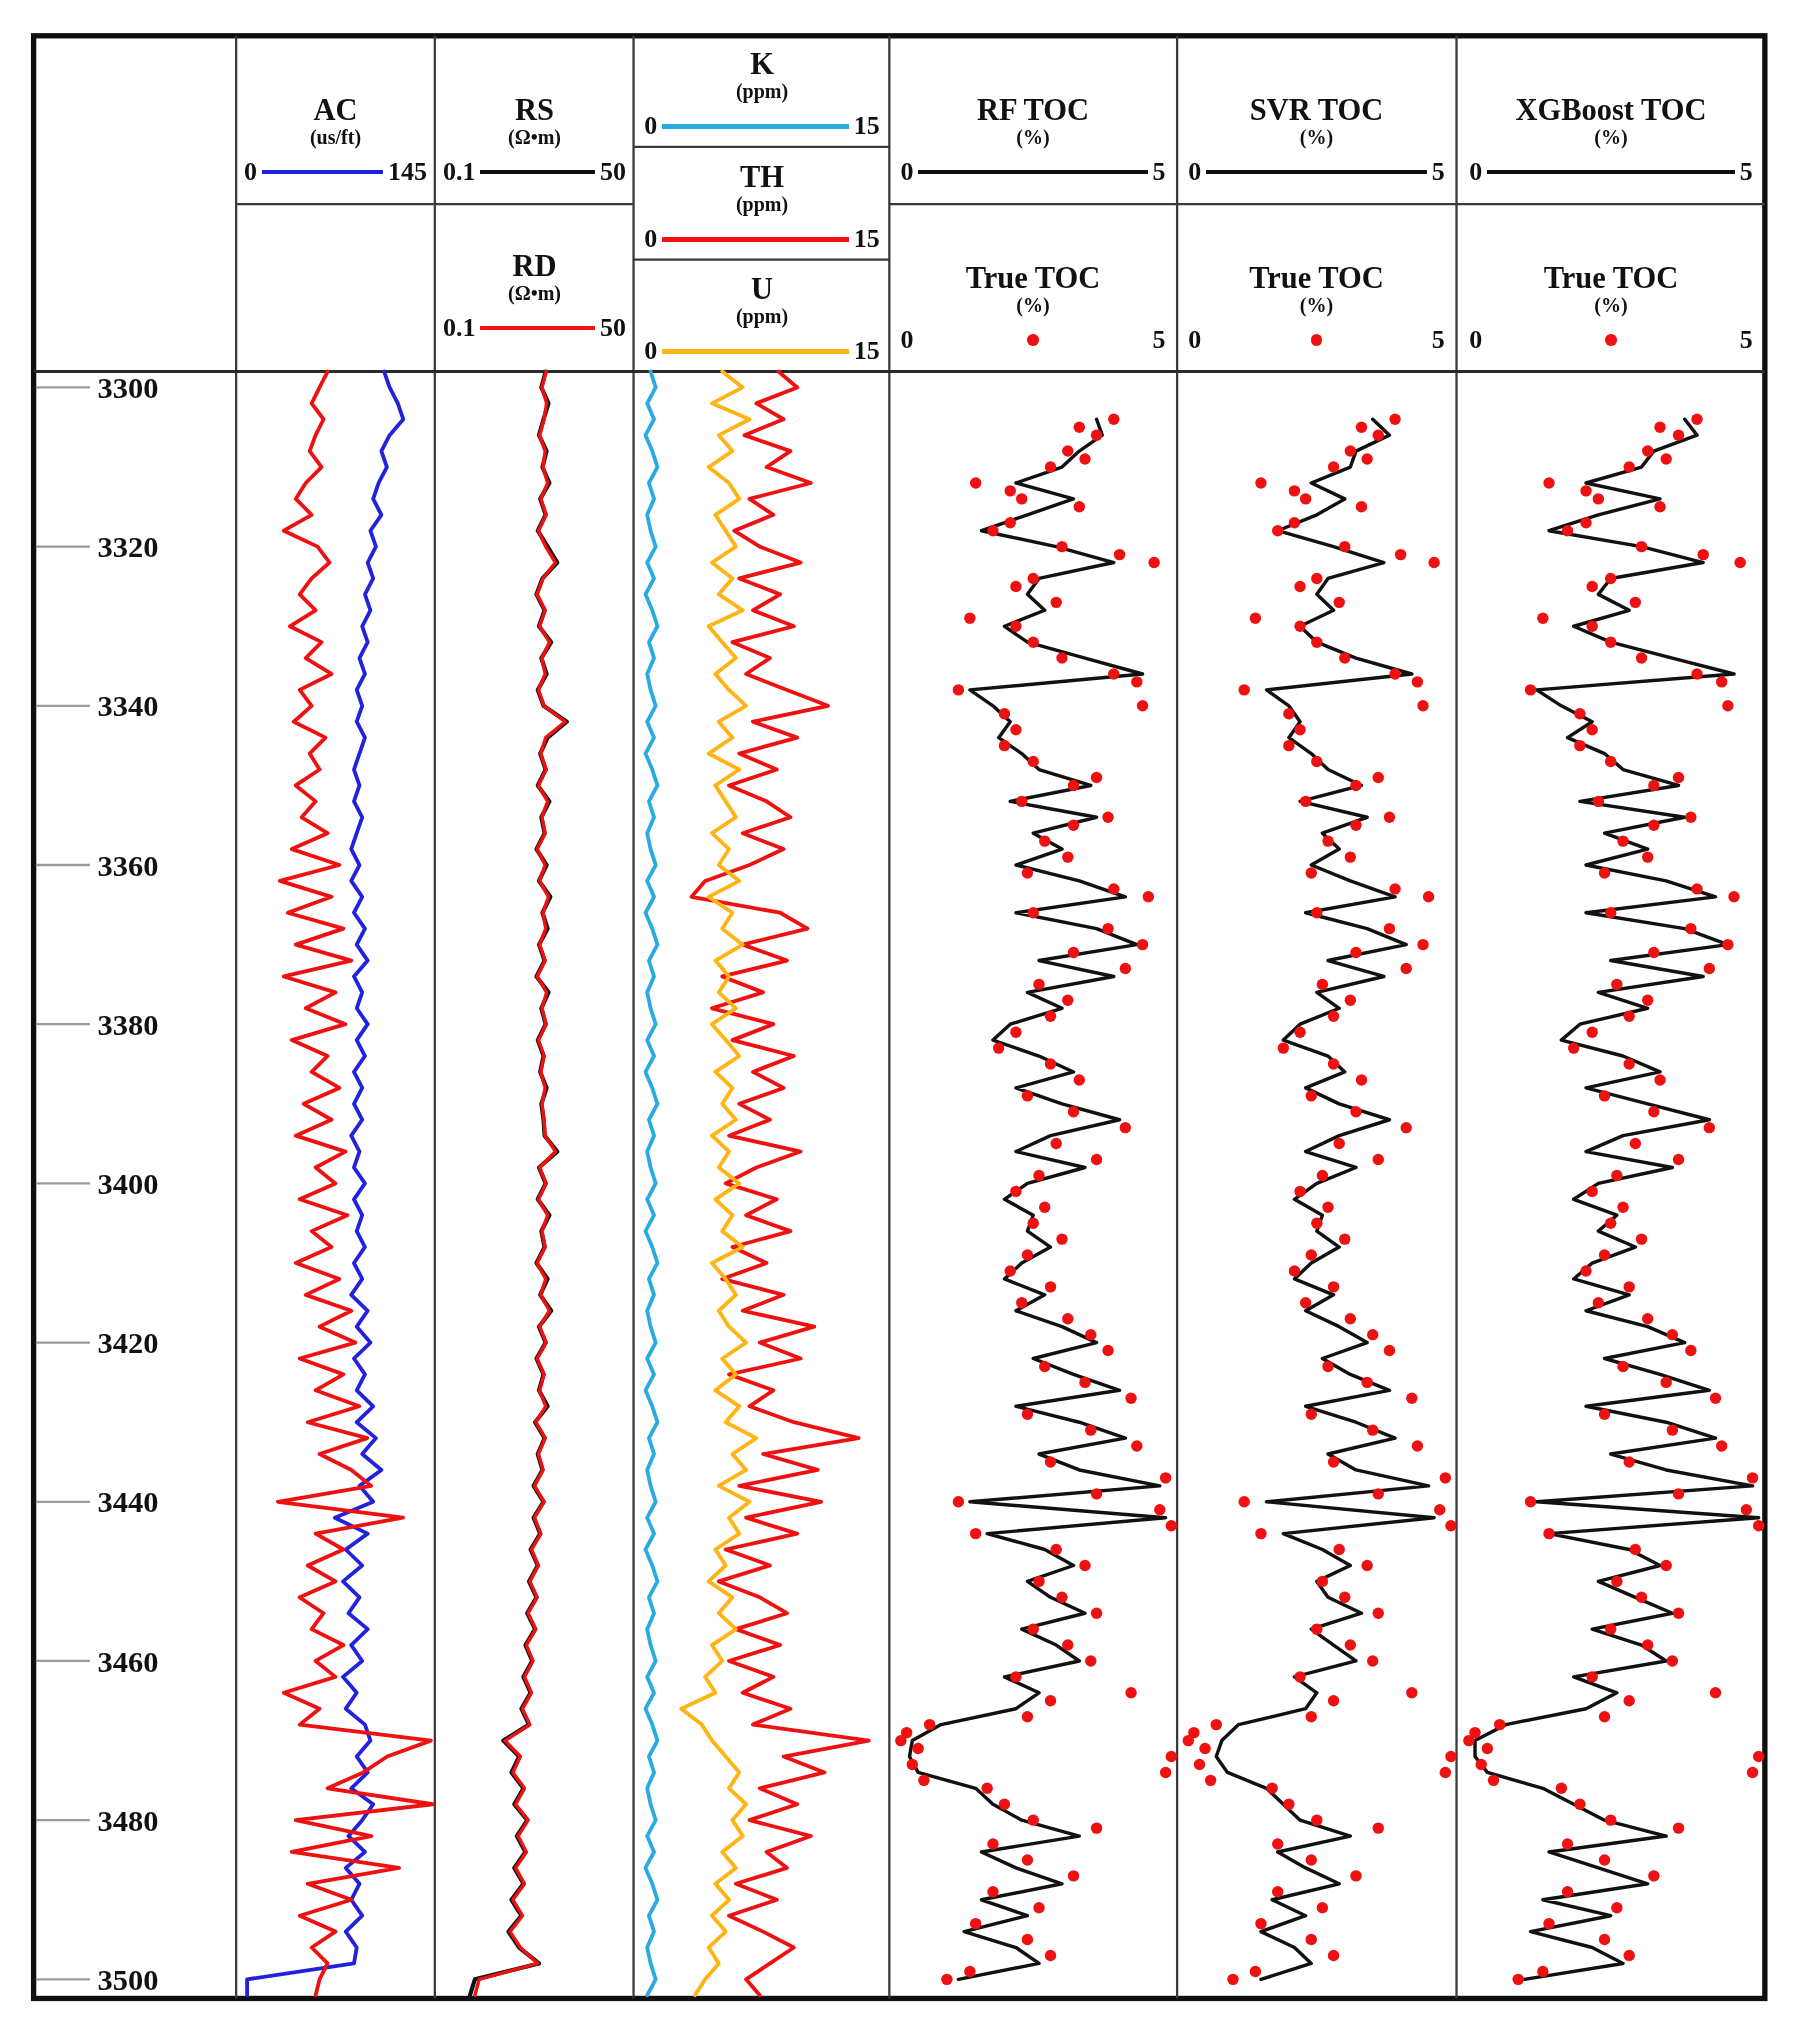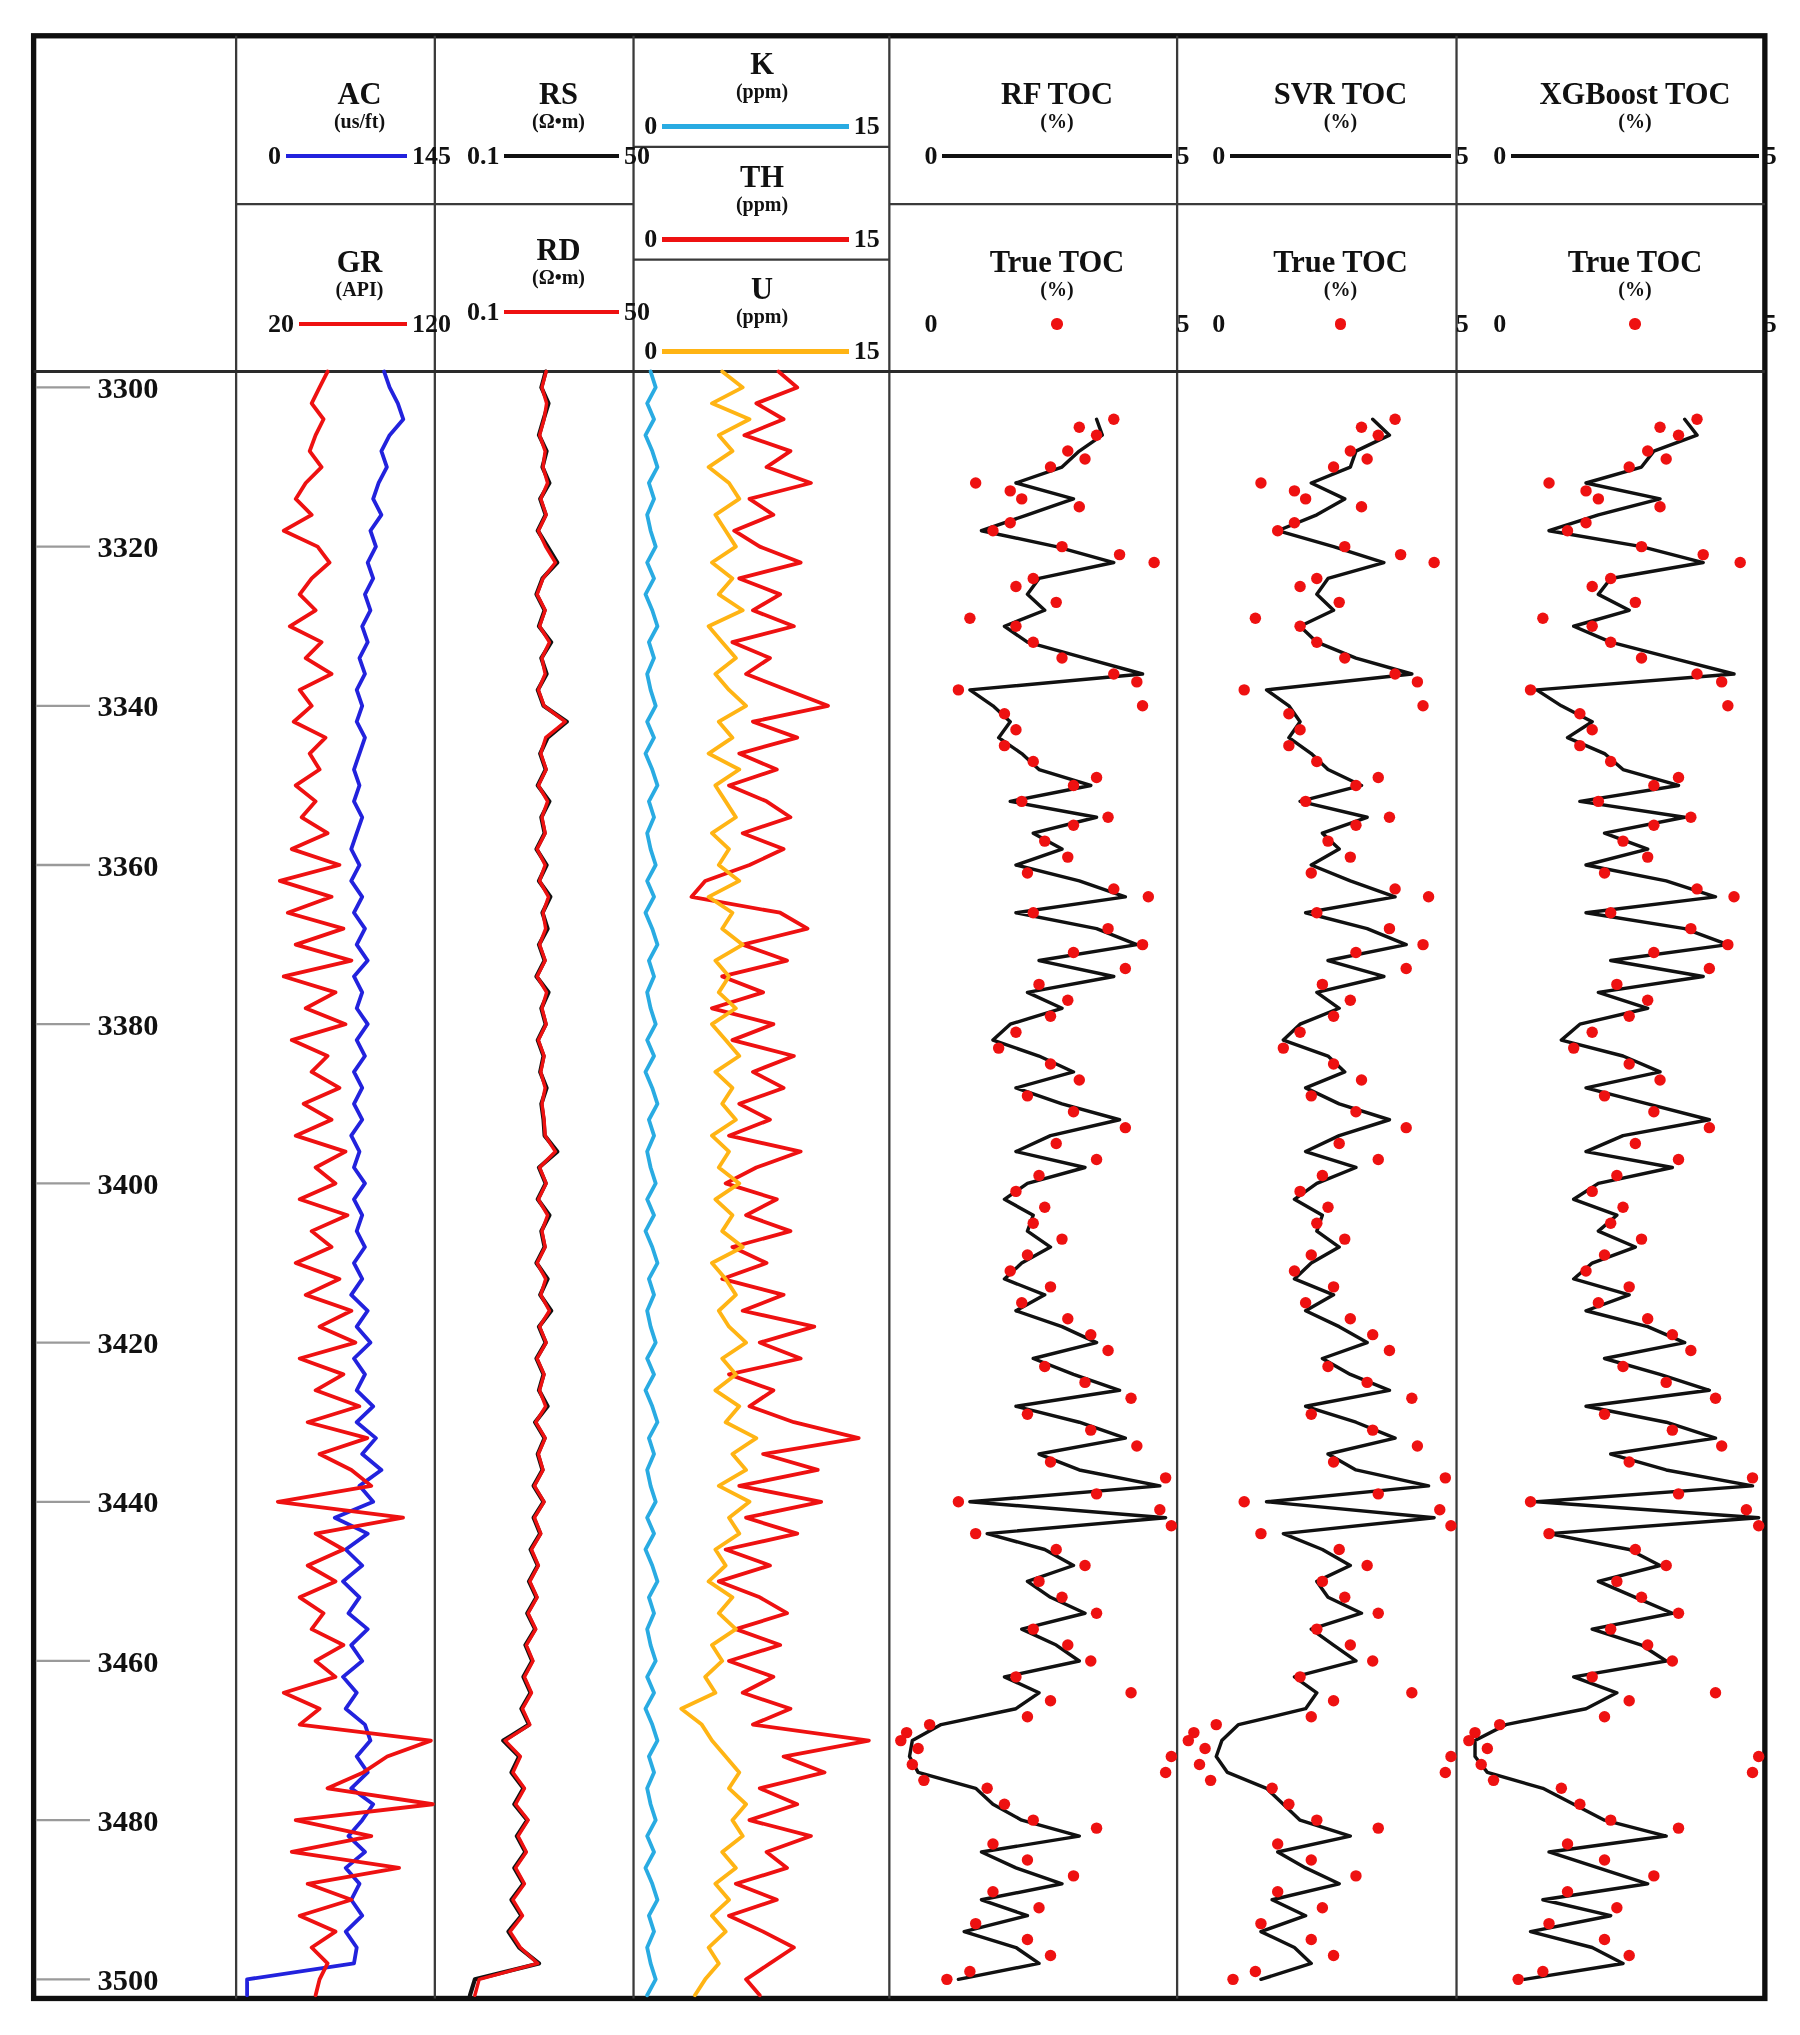--- a/index.html
+++ b/index.html
@@ -8,21 +8,21 @@
   #plot{position:absolute;left:0;top:0;}
   .cell{position:absolute;display:flex;flex-direction:column;align-items:center;
         justify-content:flex-end;box-sizing:border-box;}
   .cell .title{font-weight:bold;font-size:30.5px;line-height:1.08;text-align:center;white-space:pre;}
   .cell .unit{font-weight:bold;font-size:20px;line-height:1.08;text-align:center;}
   .scale-row{display:flex;align-items:center;width:92%;margin-top:10.7px;}
   .scale-row .min,.scale-row .max{font-weight:bold;font-size:26px;line-height:1;}
   .scale-row .line{flex:1;height:4.6px;margin:0 4.6px;background:#111;}
   .scale-row .dotmid{flex:1;display:flex;justify-content:center;align-items:center;}
   .dot{width:11.4px;height:11.4px;border-radius:50%;background:#e11;}
-  .pad-tall{padding-bottom:35px;margin-left:24px;}
+  .pad-tall{padding-bottom:19px;}
   .pad-short{padding-bottom:7.6px;}
   .depth-cell{justify-content:center;}
 </style>
 </head>
 <body>
 
 <div id="figure">
   <svg id="plot" width="1800" height="2035" viewBox="0 0 2364 2673">
       <rect x="44" y="47" width="2274" height="2578" fill="none" stroke="#0f0f0f" stroke-width="7"></rect>
       <line x1="310" y1="47" x2="310" y2="2625" stroke="#3a3a3a" stroke-width="3"></line>
@@ -422,29 +422,20 @@
   <div class="cell pad-tall" style="left:236px;top:36px;width:199px;height:168px;">
     <div class="title">AC</div>
     <div class="unit">(us/ft)</div>
     <div class="scale-row">
       <span class="min">0</span>
       <span class="line" style="background-color: rgb(34, 34, 221);"></span>
       <span class="max">145</span>
     </div>
   </div>
 
-  <div class="cell pad-tall" style="left:236px;top:204px;width:199px;height:168px;">
-    <div class="title">GR</div>
-    <div class="unit">(API)</div>
-    <div class="scale-row">
-      <span class="min">20</span>
-      <span class="line" style="background-color: rgb(238, 17, 17);"></span>
-      <span class="max">120</span>
-    </div>
-  </div>
 
   <div class="cell pad-tall" style="left:435px;top:36px;width:199px;height:168px;">
     <div class="title">RS</div>
     <div class="unit">(Ω•m)</div>
     <div class="scale-row">
       <span class="min">0.1</span>
       <span class="line" style="background-color: rgb(17, 17, 17);"></span>
       <span class="max">50</span>
     </div>
   </div>

